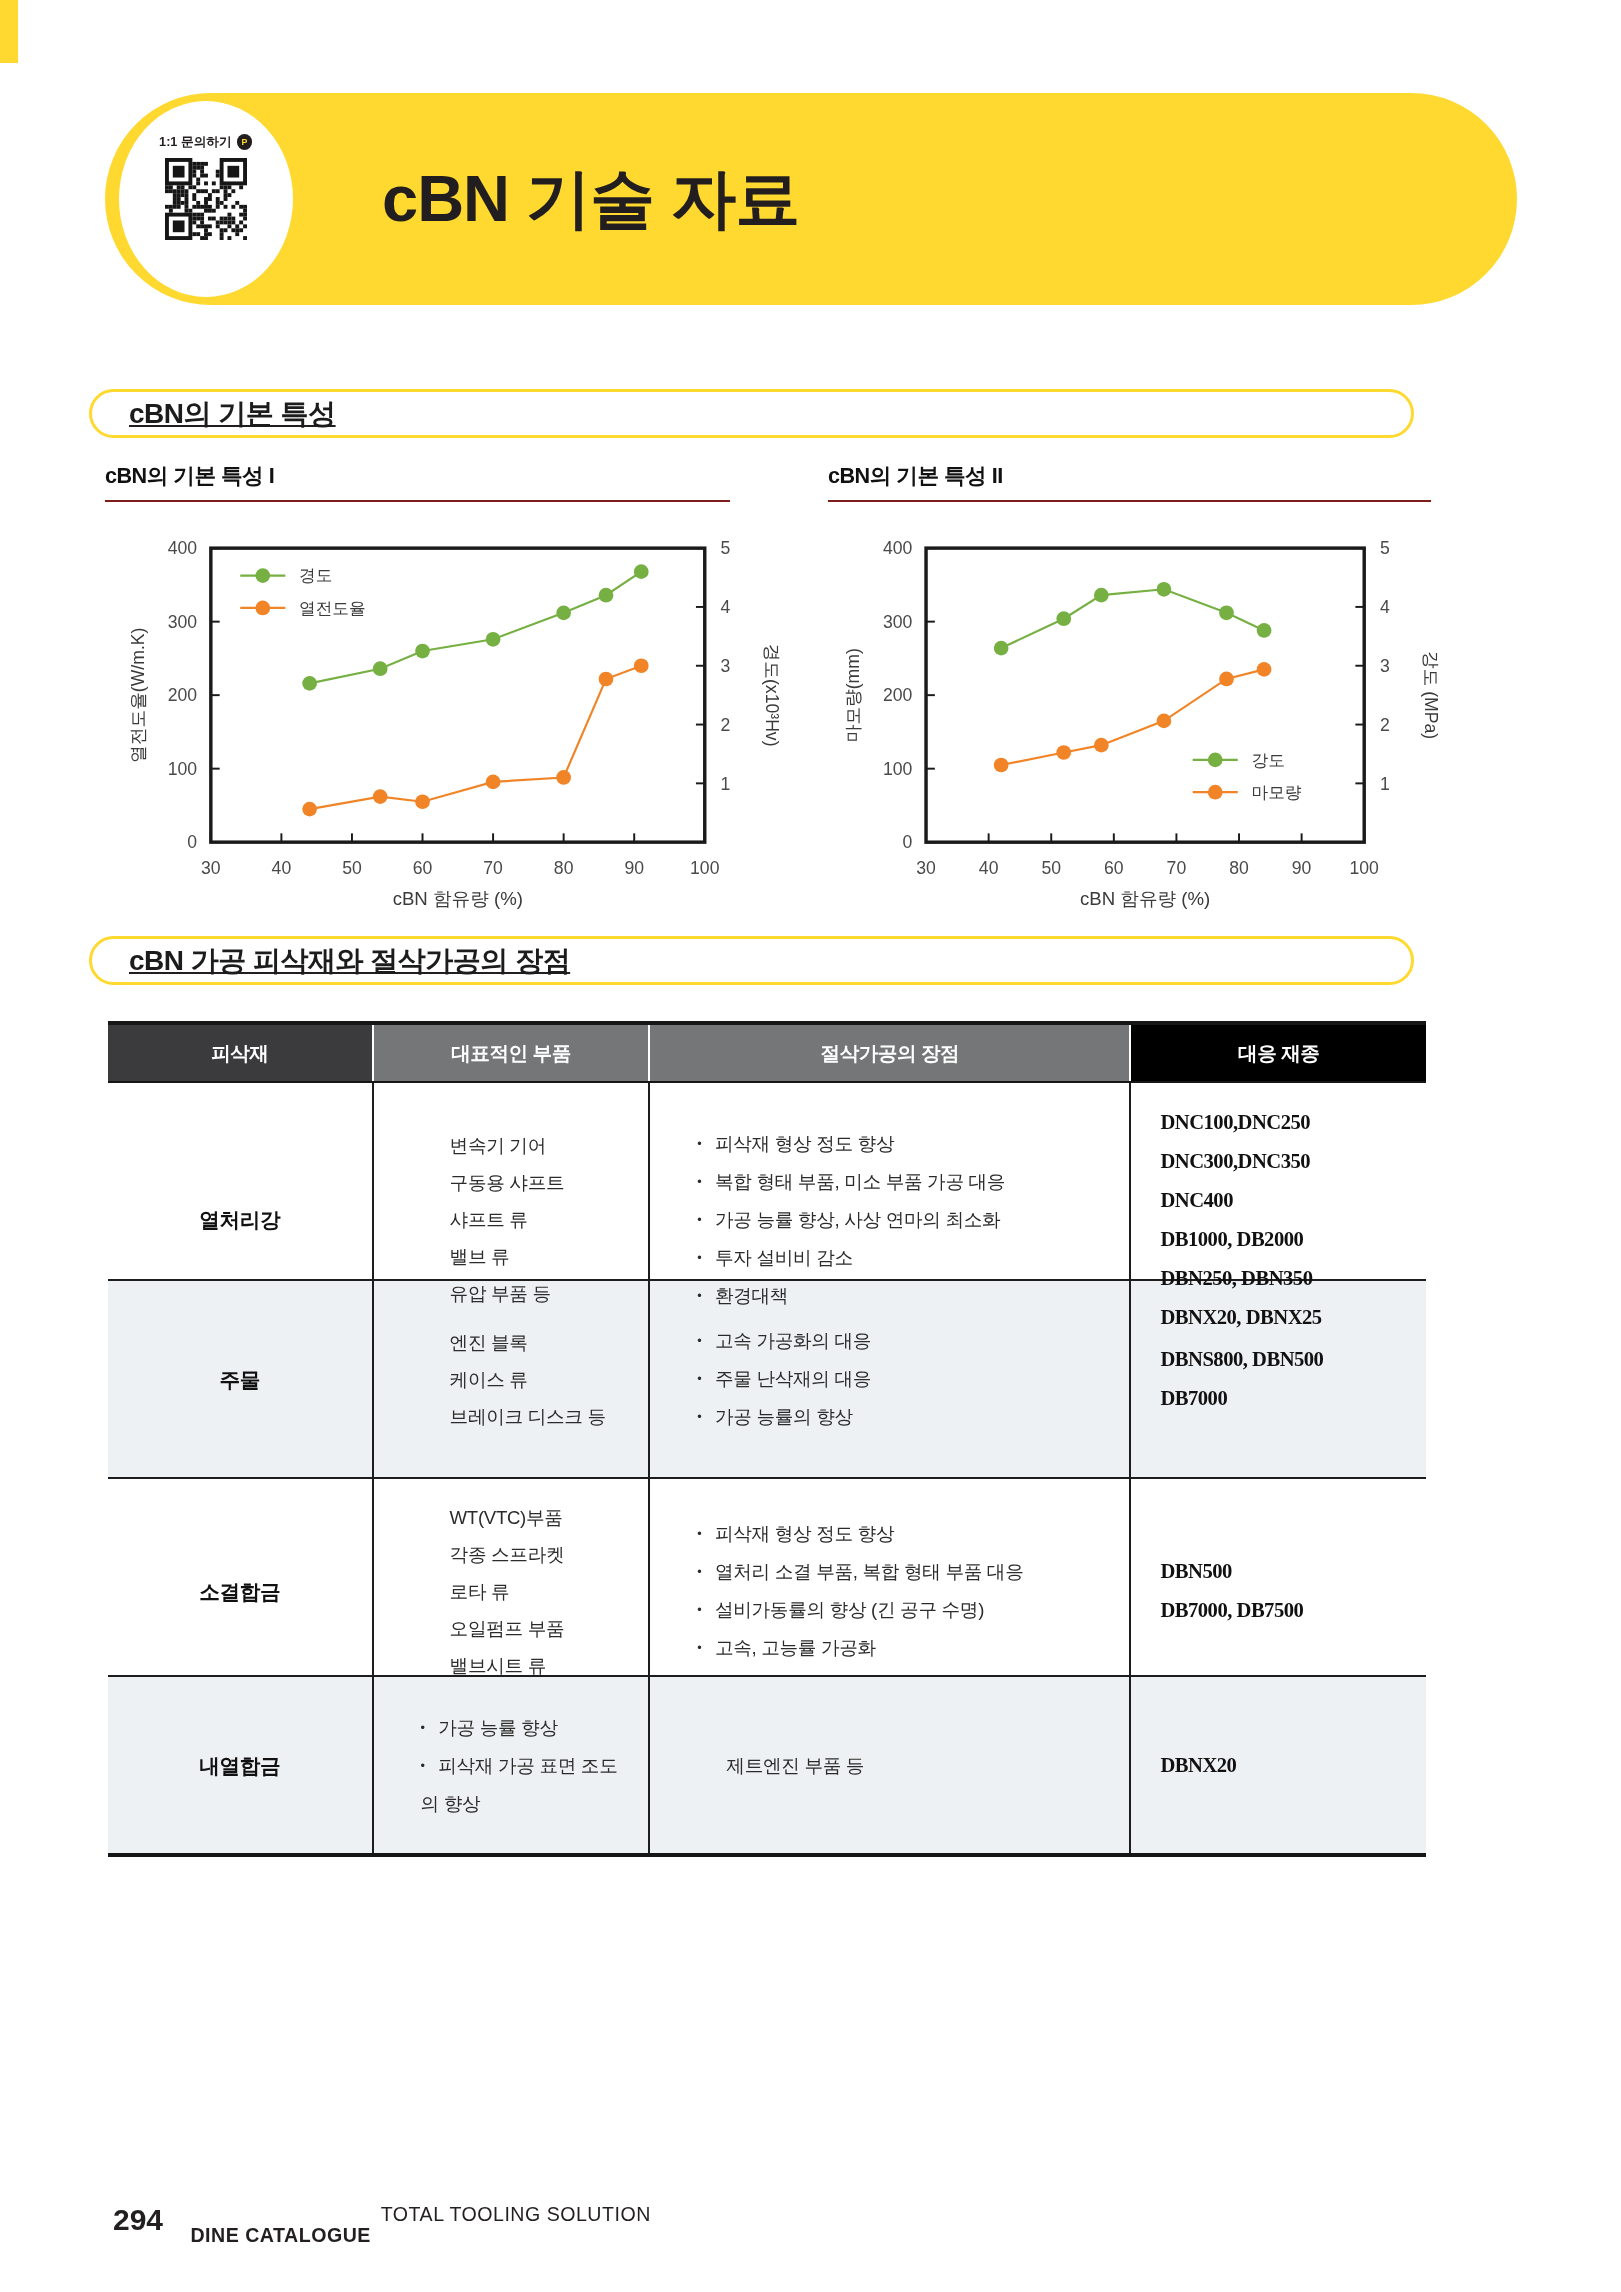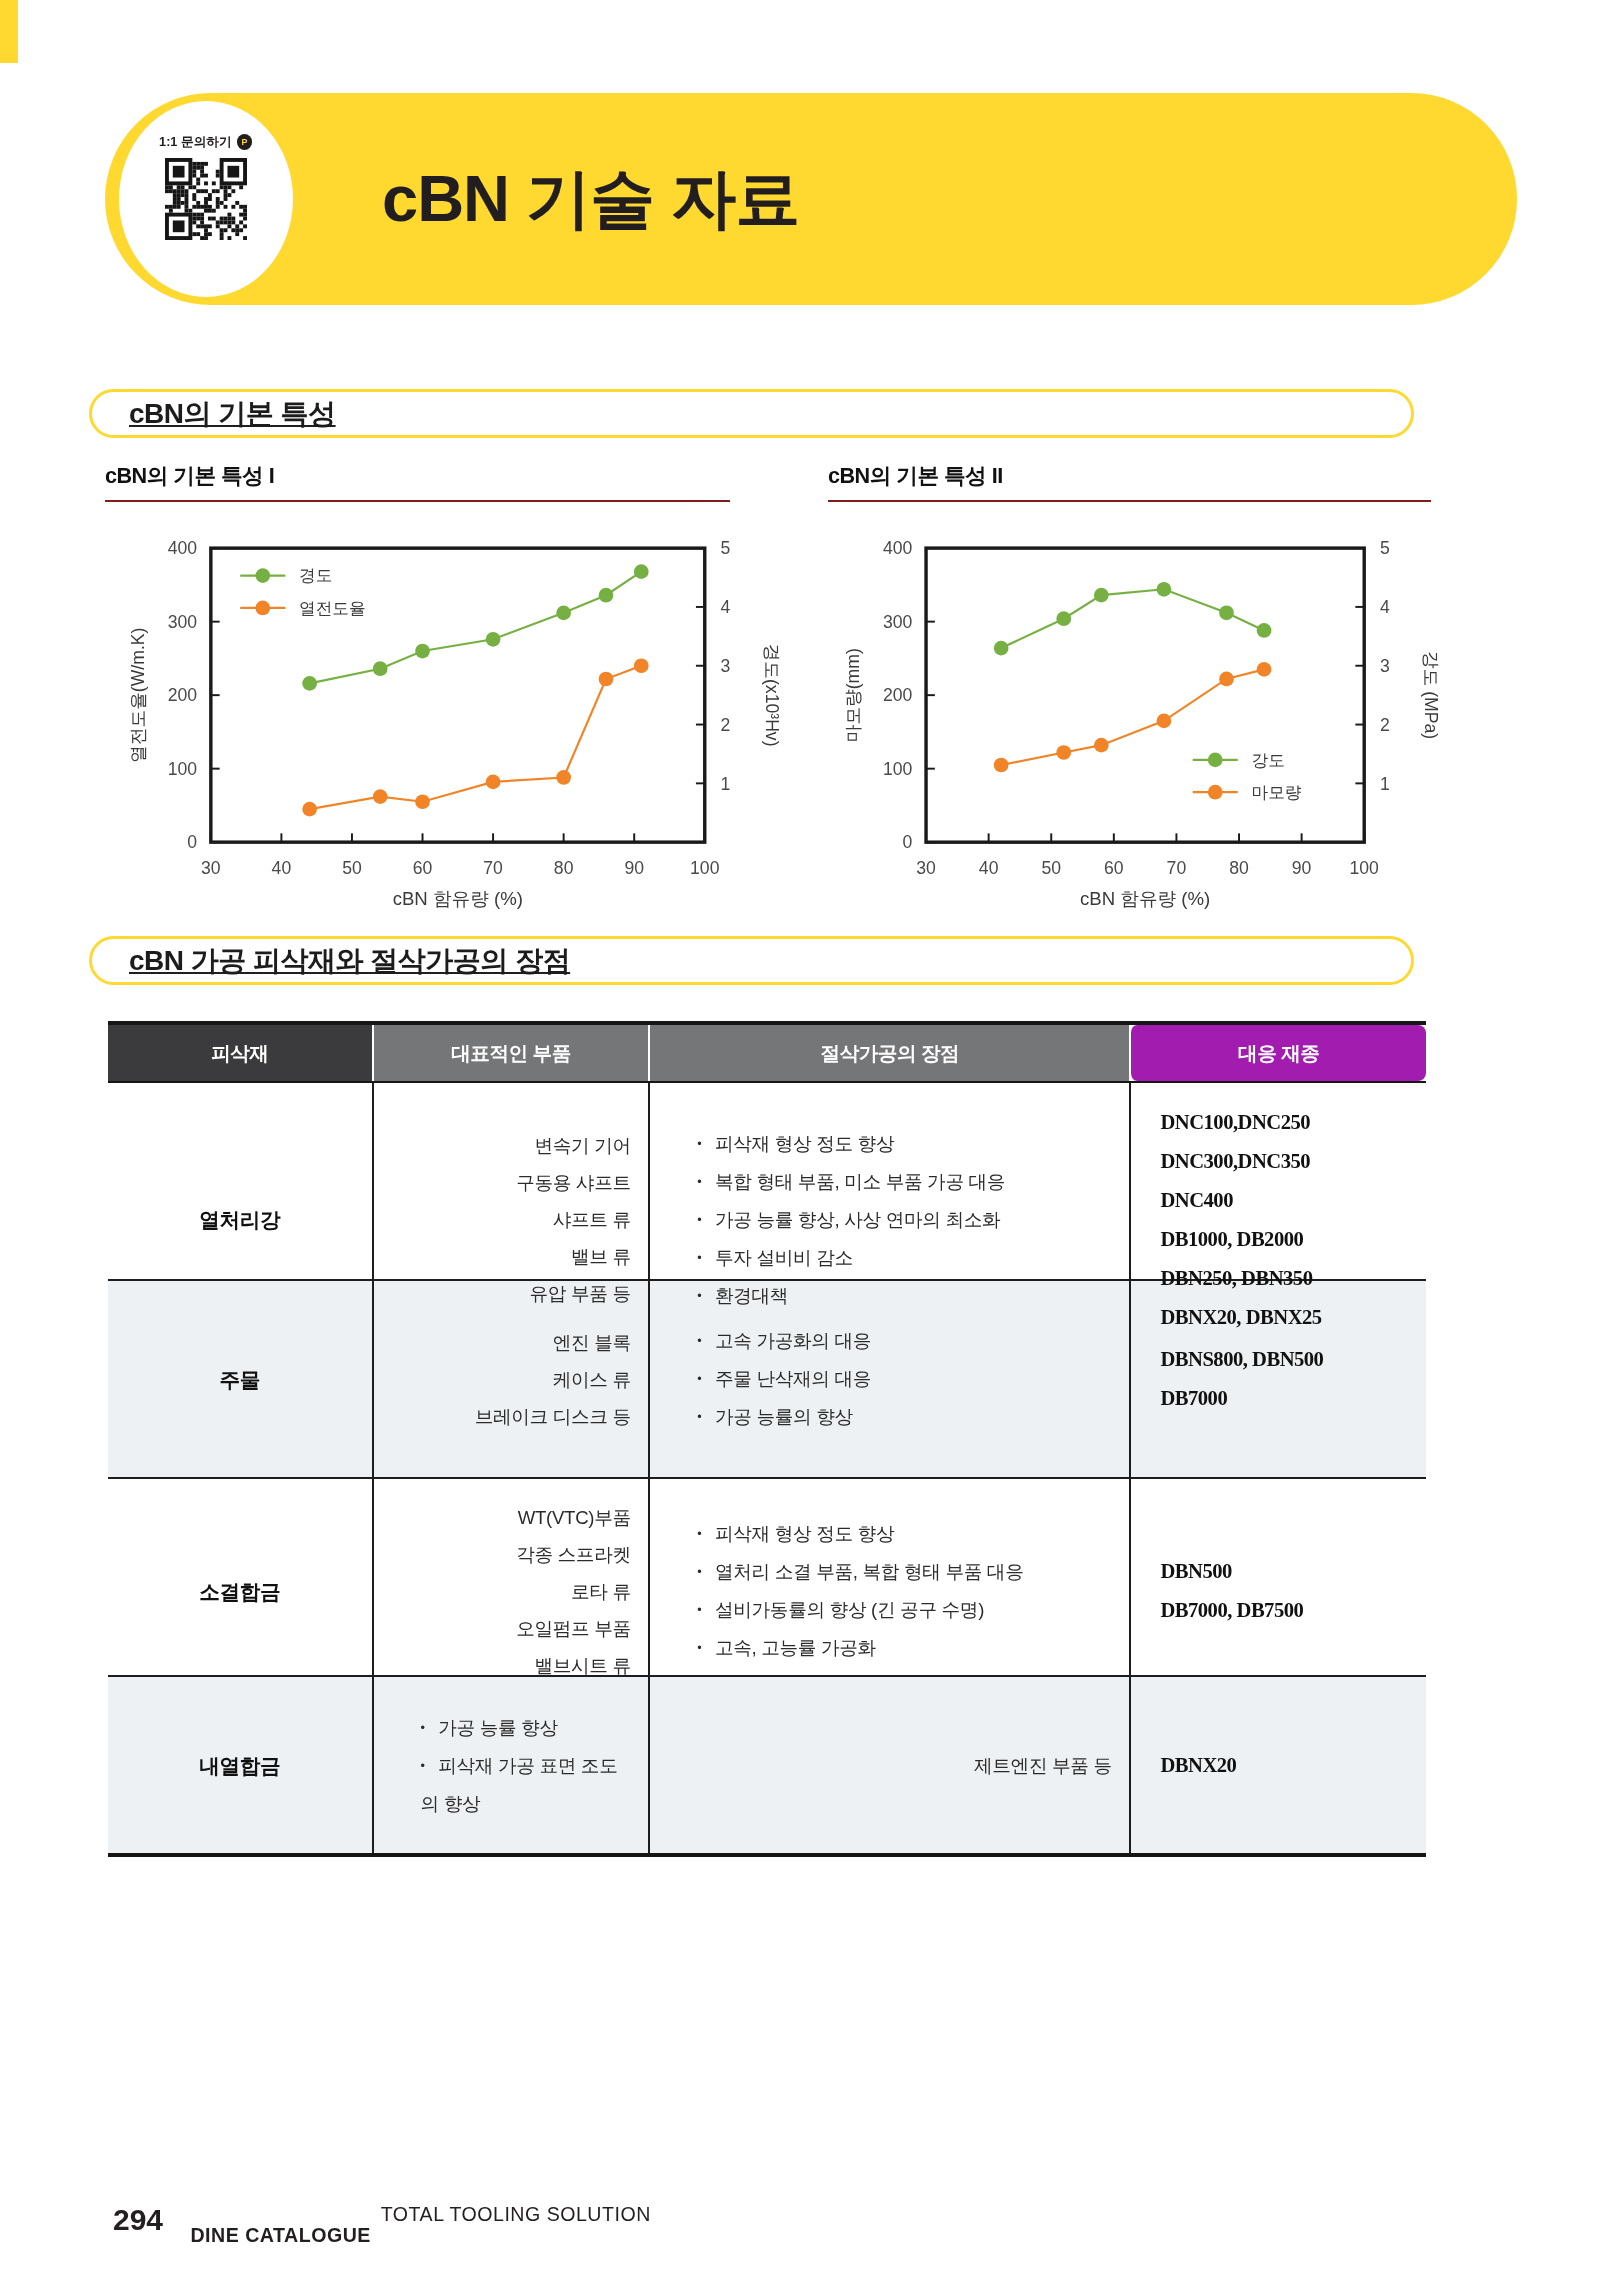--- a/index.html
+++ b/index.html
@@ -42,21 +42,21 @@
   .thead{display:grid;grid-template-columns:20% 21% 36.5% 22.5%;height:56px;border-bottom:2.9px solid #161616;}
   .th{display:flex;align-items:center;justify-content:center;color:#ffffff;font-weight:bold;
       font-size:19.6px;letter-spacing:-0.5px;}
   .th + .th{border-left:2px solid #ffffff;}
   .tr{display:grid;grid-template-columns:20% 21% 36.5% 22.5%;}
   .tr + .tr{border-top:2px solid #1d1d1d;}
   .td{box-sizing:border-box;padding:19.6px 17.6px;display:flex;flex-direction:column;justify-content:center;
       font-size:18.6px;line-height:37px;color:#2b2b2b;letter-spacing:-0.3px;}
   .td + .td{border-left:2px solid #1d1d1d;}
   .td.mat{align-items:center;font-weight:bold;font-size:20.6px;color:#111;}
-  .td.parts{padding-left:56px;align-items:flex-end;}
+  .td.parts{padding-left:76px;}
   .td.adv{padding-left:47px;}
   .td.grades{padding-left:29px;font-weight:bold;font-size:20.6px;line-height:39px;color:#111;letter-spacing:-0.5px;font-family:Liberation Serif, serif;}
   .bullet{display:inline-block;width:17.6px;font-size:12.7px;vertical-align:2px;color:#2b2b2b;}
 
   
   .footer{position:absolute;left:113px;top:2203px;display:flex;align-items:flex-start;gap:27.4px;color:#231f20;}
   .footer .pagenum{font-size:30px;font-weight:800;letter-spacing:0;}
   .footer .cat{font-size:19.6px;font-weight:bold;letter-spacing:0.5px;margin-top:21px;}
   .footer .tag{font-size:19.6px;font-weight:normal;letter-spacing:0.5px;margin-left:-17.6px;}
 </style>
@@ -365,21 +365,21 @@
 
   <div class="pill pill-2">
     <span>cBN 가공 피삭재와 절삭가공의 장점</span>
   </div>
 
   <div class="ptable" id="ptable">
       <div class="thead">
         <div class="th" style="background: rgb(59, 59, 61);">피삭재</div>
         <div class="th" style="background: rgb(117, 118, 120);">대표적인 부품</div>
         <div class="th" style="background: rgb(117, 118, 120);">절삭가공의 장점</div>
-        <div class="th" style="background: #a21caf; border-radius: 8px;">대응 재종</div>
+        <div class="th" style="background: #000000;">대응 재종</div>
       </div>
       <div class="tr" style="height: 196px; background: rgb(255, 255, 255);">
         <div class="td mat">열처리강</div>
         <div class="td parts">
           <div>변속기 기어</div>
           <div>구동용 샤프트</div>
           <div>샤프트 류</div>
           <div>밸브 류</div>
           <div>유압 부품 등</div>
         </div>

